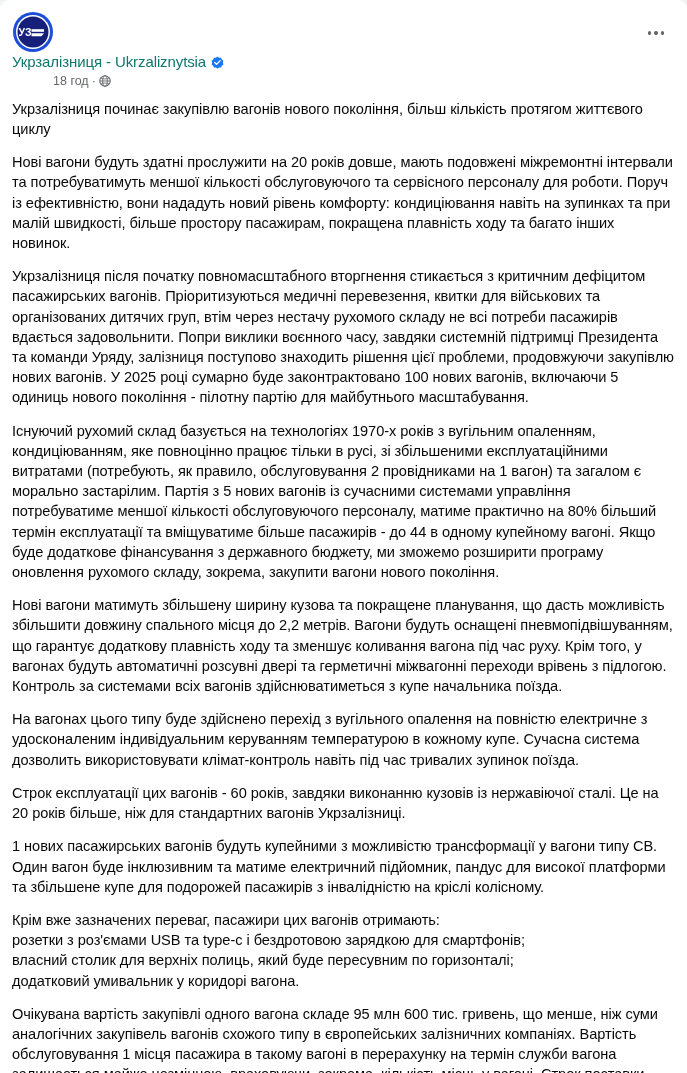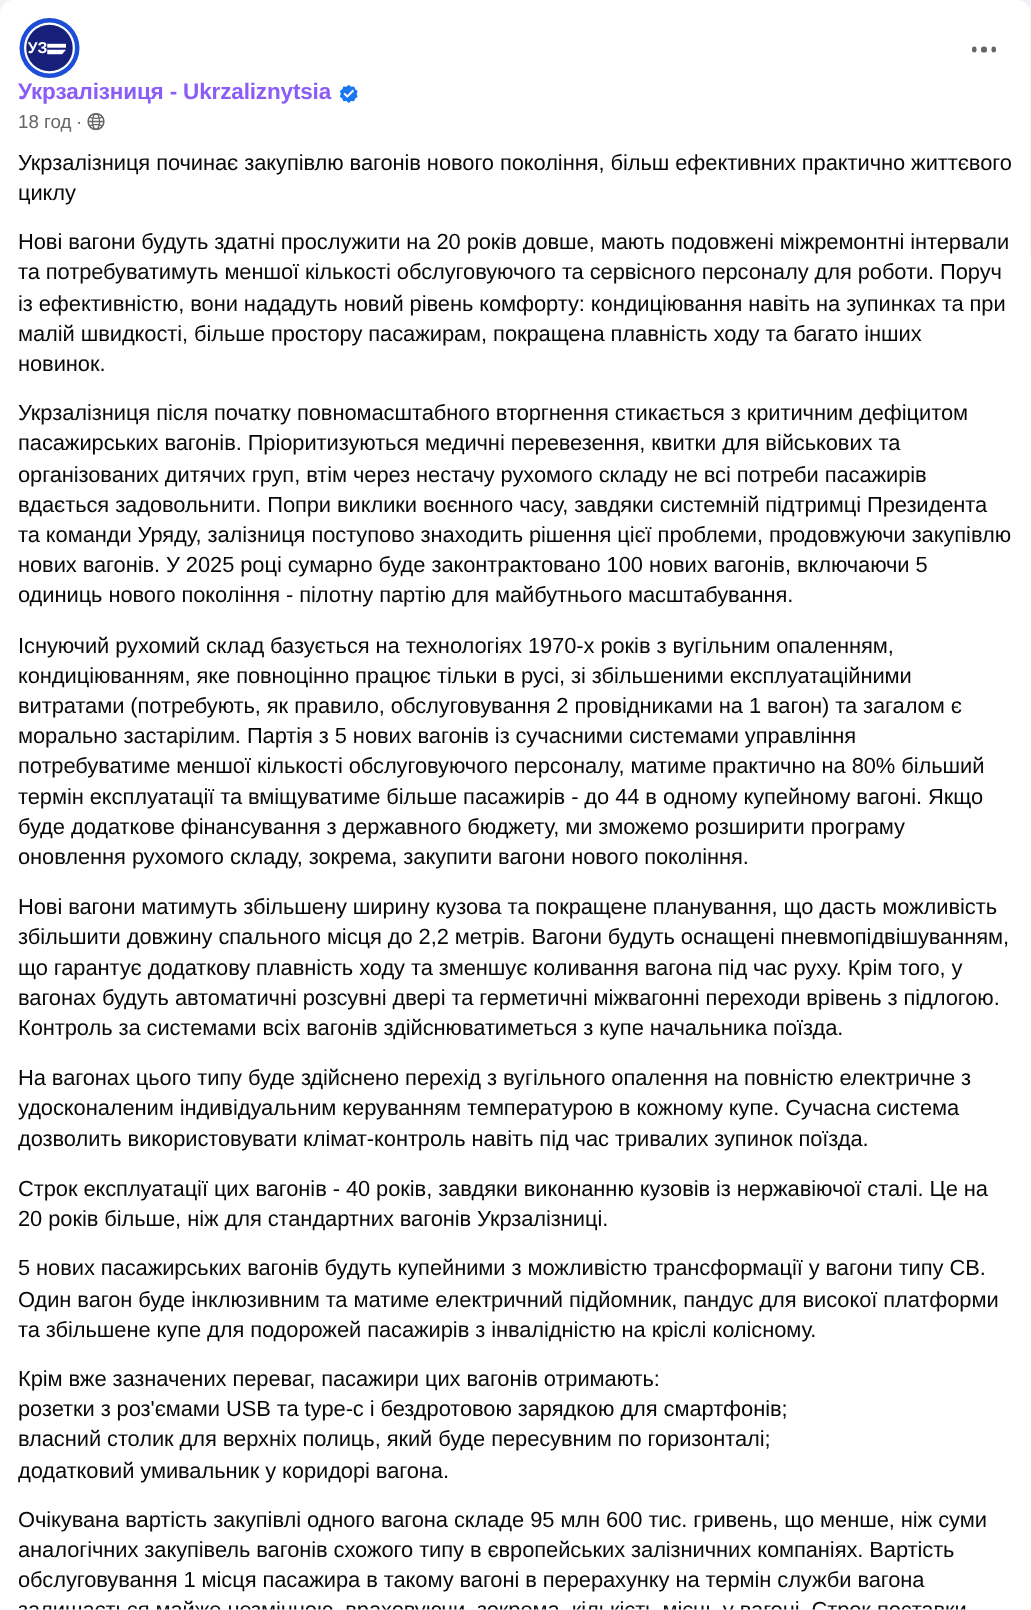--- a/index.html
+++ b/index.html
@@ -52,22 +52,22 @@
   }
 
   .name-row {
     display: flex;
     align-items: center;
     line-height: 1.12;
   }
 
   .page-name {
     font-size: 15px;
-    font-weight: bold;
-    color: #8b5cf6;
+    font-weight: normal;
+    color: #0f766e;
     letter-spacing: -0.1px;
     cursor: pointer;
     white-space: nowrap;
   }
 
   .verified-badge {
     display: inline-flex;
     margin-left: 5px;
     width: 13px;
     height: 13px;
@@ -76,21 +76,21 @@
   .verified-badge svg { display: block; width: 13px; height: 13px; }
 
   .meta-row {
     display: flex;
     align-items: center;
     margin-top: 3px;
     font-size: 12.5px;
     color: #65676b;
     line-height: 1.2;
   }
-  .meta-time { cursor: pointer; }
+  .meta-time { cursor: pointer; margin-left: 41px; }
   .meta-sep { margin: 0 3px; color: #65676b; }
   .globe-icon { display: inline-flex; width: 12px; height: 12px; }
   .globe-icon svg { display: block; width: 12px; height: 12px; }
 
   .more-btn {
     position: absolute;
     top: 17px;
     right: 3px;
     width: 32px;
     height: 32px;
@@ -173,28 +173,28 @@
 
     <div class="more-btn">
       <span class="dot"></span>
       <span class="dot"></span>
       <span class="dot"></span>
     </div>
 
   </div>
 
   <div class="post-body">
-    <p>Укрзалізниця починає закупівлю вагонів нового покоління, більш ефективних практично життєвого циклу</p>
+    <p>Укрзалізниця починає закупівлю вагонів нового покоління, більш кількість протягом життєвого циклу</p>
     <p>Нові вагони будуть здатні прослужити на 20 років довше, мають подовжені міжремонтні інтервали та потребуватимуть меншої кількості обслуговуючого та сервісного персоналу для роботи. Поруч із ефективністю, вони нададуть новий рівень комфорту: кондиціювання навіть на зупинках та при малій швидкості, більше простору пасажирам, покращена плавність ходу та багато інших новинок.</p>
     <p>Укрзалізниця після початку повномасштабного вторгнення стикається з критичним дефіцитом пасажирських вагонів. Пріоритизуються медичні перевезення, квитки для військових та організованих дитячих груп, втім через нестачу рухомого складу не всі потреби пасажирів вдається задовольнити. Попри виклики воєнного часу, завдяки системній підтримці Президента та команди Уряду, залізниця поступово знаходить рішення цієї проблеми, продовжуючи закупівлю нових вагонів. У 2025 році сумарно буде законтрактовано 100 нових вагонів, включаючи 5 одиниць нового покоління - пілотну партію для майбутнього масштабування.</p>
     <p>Існуючий рухомий склад базується на технологіях 1970-х років з вугільним опаленням, кондиціюванням, яке повноцінно працює тільки в русі, зі збільшеними експлуатаційними витратами (потребують, як правило, обслуговування 2 провідниками на 1 вагон) та загалом є морально застарілим. Партія з 5 нових вагонів із сучасними системами управління потребуватиме меншої кількості обслуговуючого персоналу, матиме практично на 80% більший термін експлуатації та вміщуватиме більше пасажирів - до 44 в одному купейному вагоні. Якщо буде додаткове фінансування з державного бюджету, ми зможемо розширити програму оновлення рухомого складу, зокрема, закупити вагони нового покоління.</p>
     <p>Нові вагони матимуть збільшену ширину кузова та покращене планування, що дасть можливість збільшити довжину спального місця до 2,2 метрів. Вагони будуть оснащені пневмопідвішуванням, що гарантує додаткову плавність ходу та зменшує коливання вагона під час руху. Крім того, у вагонах будуть автоматичні розсувні двері та герметичні міжвагонні переходи врівень з підлогою. Контроль за системами всіх вагонів здійснюватиметься з купе начальника поїзда.</p>
     <p>На вагонах цього типу буде здійснено перехід з вугільного опалення на повністю електричне з удосконаленим індивідуальним керуванням температурою в кожному купе. Сучасна система дозволить використовувати клімат-контроль навіть під час тривалих зупинок поїзда.</p>
-    <p>Строк експлуатації цих вагонів - 40 років, завдяки виконанню кузовів із нержавіючої сталі. Це на 20 років більше, ніж для стандартних вагонів Укрзалізниці.</p>
-    <p>5 нових пасажирських вагонів будуть купейними з можливістю трансформації у вагони типу СВ. Один вагон буде інклюзивним та матиме електричний підйомник, пандус для високої платформи та збільшене купе для подорожей пасажирів з інвалідністю на кріслі колісному.</p>
+    <p>Строк експлуатації цих вагонів - 60 років, завдяки виконанню кузовів із нержавіючої сталі. Це на 20 років більше, ніж для стандартних вагонів Укрзалізниці.</p>
+    <p>1 нових пасажирських вагонів будуть купейними з можливістю трансформації у вагони типу СВ. Один вагон буде інклюзивним та матиме електричний підйомник, пандус для високої платформи та збільшене купе для подорожей пасажирів з інвалідністю на кріслі колісному.</p>
     <p>Крім вже зазначених переваг, пасажири цих вагонів отримають:
 розетки з роз'ємами USB та type-c і бездротовою зарядкою для смартфонів;
 власний столик для верхніх полиць, який буде пересувним по горизонталі;
 додатковий умивальник у коридорі вагона.</p>
     <p>Очікувана вартість закупівлі одного вагона складе 95 млн 600 тис. гривень, що менше, ніж суми аналогічних закупівель вагонів схожого типу в європейських залізничних компаніях. Вартість обслуговування 1 місця пасажира в такому вагоні в перерахунку на термін служби вагона залишається майже незмінною, враховуючи, зокрема, кількість місць у вагоні. Строк поставки вагонів - 2,5 роки від моменту отримання виробником передоплати за виробництво вагонів.</p>
   </div>
 
 </div>
 
 </body></html>

